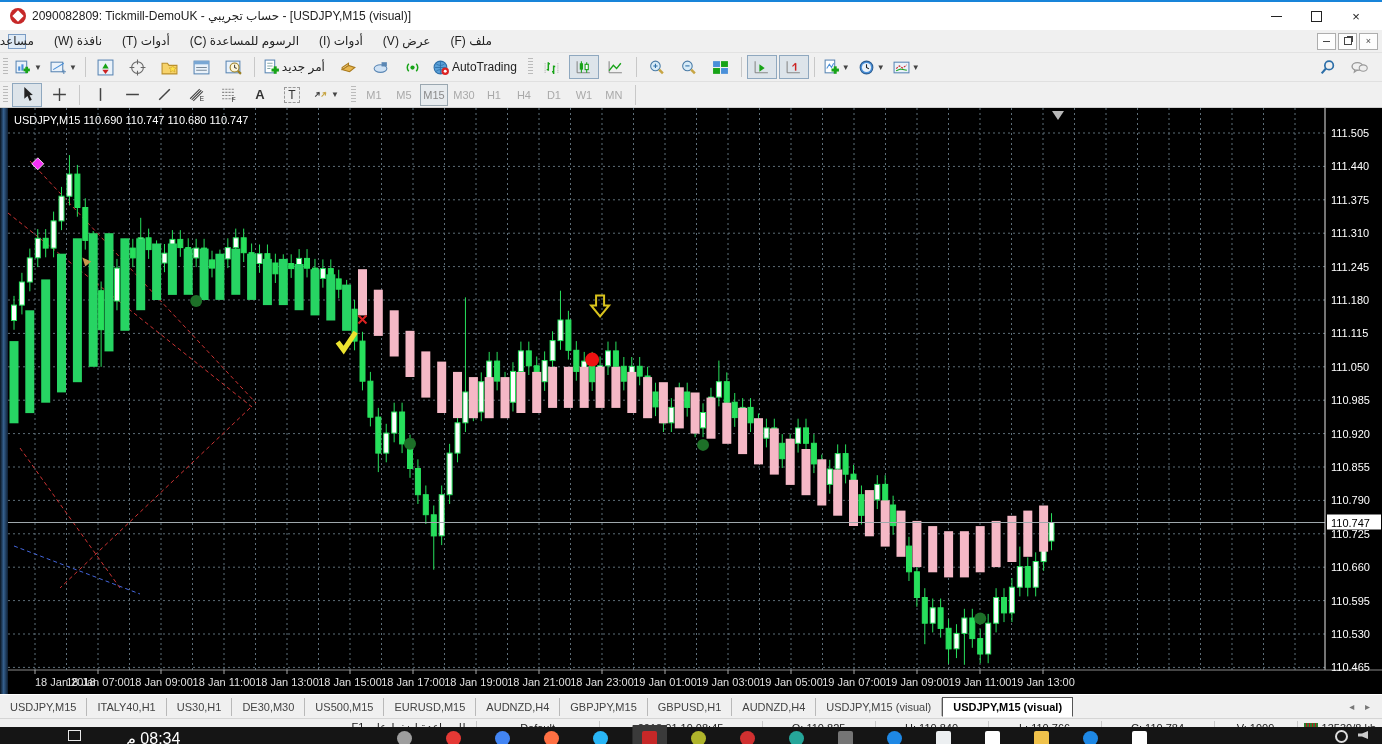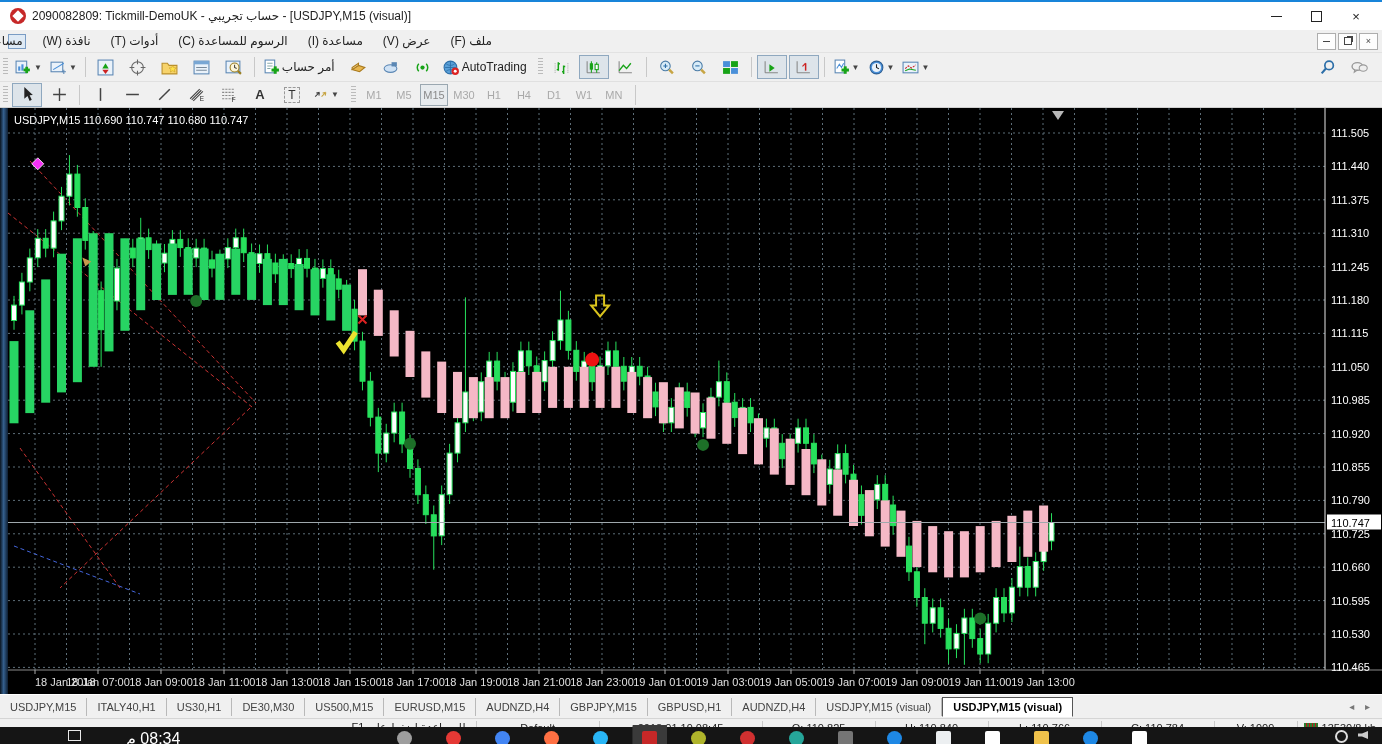--- a/index.html
+++ b/index.html
@@ -89,21 +89,21 @@
           <span>×</span>
         </div>
     </div>
   </div>
 
   <div class="menubar">
     <span class="childicon"></span>
     <div class="menus" id="menus">
         <span class="menu-item" dir="rtl">ملف (F)</span>
         <span class="menu-item" dir="rtl">عرض (V)</span>
-        <span class="menu-item" dir="rtl">مساعدة (I)</span>
+        <span class="menu-item" dir="rtl">أدوات (I)</span>
         <span class="menu-item" dir="rtl">الرسوم للمساعدة (C)</span>
         <span class="menu-item" dir="rtl">أدوات (T)</span>
         <span class="menu-item" dir="rtl">نافذة (W)</span>
         <span class="menu-item" dir="rtl">مساعدة (H)</span>
       </div>
     <div class="mdictl">
       <div class="mdibtn">
           <span class="glyph-min-s"></span>
         </div>
       <div class="mdibtn">
@@ -171,21 +171,21 @@
         </svg>
     </div>
     <div class="sep"></div>
     <div class="tbtn">
       <svg class="ic16" viewBox="0 0 16 16">
           <rect x="2" y="1" width="9" height="12" fill="#fff" stroke="#5b87b4"></rect>
           <path d="M4 4 h5 M4 6.5 h5 M4 9 h3" stroke="#8aa"></path>
           <rect x="8" y="9" width="7" height="2.8" fill="#17a317"></rect>
           <rect x="10.1" y="6.9" width="2.8" height="7" fill="#17a317"></rect>
         </svg>
-      <span class="tblabel">أمر حساب</span>
+      <span class="tblabel">أمر جديد</span>
     </div>
     <div class="tbtn">
       <svg class="ic16" viewBox="0 0 16 16">
           <path d="M2 10 L8 6 L14 8 L9 12 Z" fill="#e8b64e" stroke="#a8791e"></path>
           <path d="M2 10 L8 6 L8 4 L2 8 Z" fill="#f6d488" stroke="#a8791e"></path>
         </svg>
     </div>
     <div class="tbtn">
       <svg class="ic16" viewBox="0 0 16 16">
           <ellipse cx="8" cy="9" rx="6" ry="3.6" fill="#cfe2f5" stroke="#5b87b4"></ellipse>

